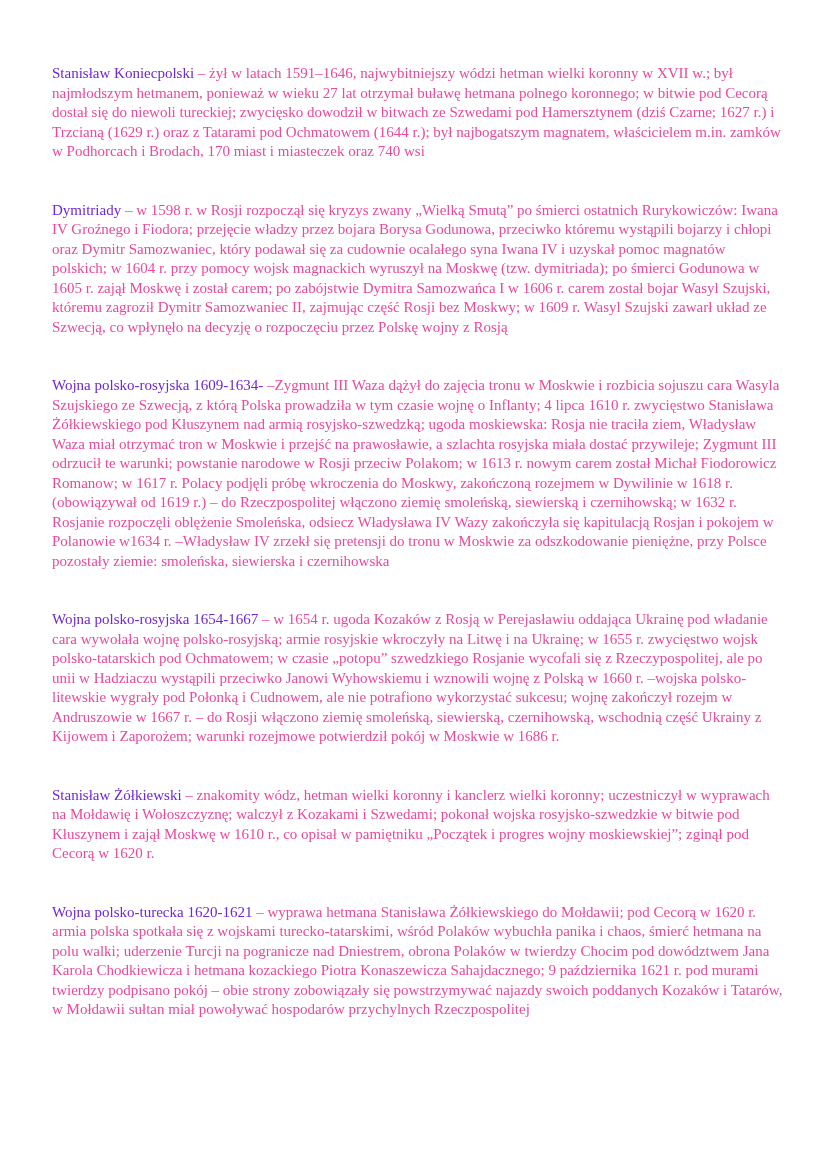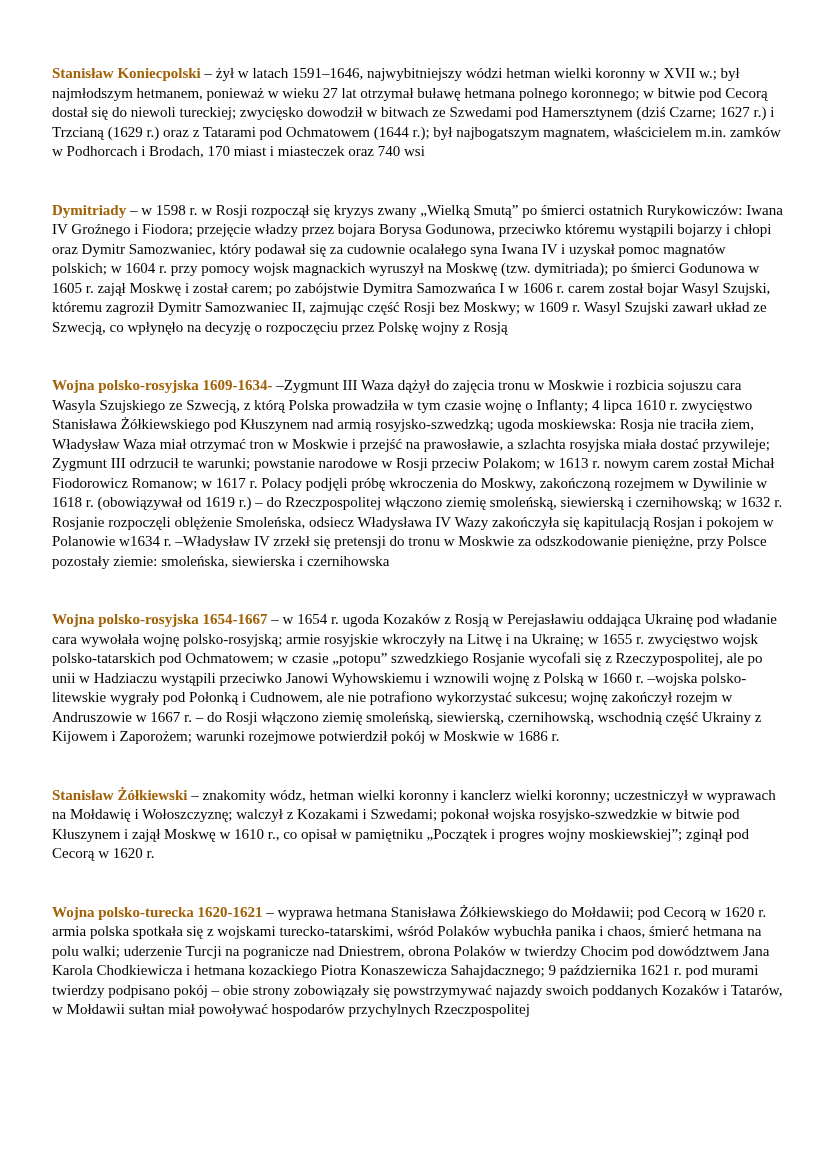--- a/index.html
+++ b/index.html
@@ -19,25 +19,25 @@
     font-size: 15px;
     line-height: 19.5px;
     color: #5d5d5d;
     -webkit-font-smoothing: antialiased;
   }
   .para {
     margin: 0 0 39px 0;
     text-align: left;
   }
   .para .term {
-    font-weight: bold;
-    color: #a16207;
+    font-weight: normal;
+    color: #6d28d9;
   }
   .para .body-text {
-    color: #000000;
+    color: #ec4899;
   }
 </style>
 </head>
 <body>
 
 <div class="page">
 
   <p class="para"><span class="term">Stanisław Koniecpolski</span> <span class="body-text">– żył w latach 1591–1646, najwybitniejszy wódzi hetman wielki koronny w XVII w.; był najmłodszym hetmanem, ponieważ w wieku 27 lat otrzymał buławę hetmana polnego koronnego; w bitwie pod Cecorą dostał się do niewoli tureckiej; zwycięsko dowodził w bitwach ze Szwedami pod Hamersztynem (dziś Czarne; 1627 r.) i Trzcianą (1629 r.) oraz z Tatarami pod Ochmatowem (1644 r.); był najbogatszym magnatem, właścicielem m.in. zamków w Podhorcach i Brodach, 170 miast i miasteczek oraz 740 wsi</span></p>
 
   <p class="para"><span class="term">Dymitriady</span> <span class="body-text">– w 1598 r. w Rosji rozpoczął się kryzys zwany „Wielką Smutą” po śmierci ostatnich Rurykowiczów: Iwana IV Groźnego i Fiodora; przejęcie władzy przez bojara Borysa Godunowa, przeciwko któremu wystąpili bojarzy i chłopi oraz Dymitr Samozwaniec, który podawał się za cudownie ocalałego syna Iwana IV i uzyskał pomoc magnatów polskich; w 1604 r. przy pomocy wojsk magnackich wyruszył na Moskwę (tzw. dymitriada); po śmierci Godunowa w 1605 r. zajął Moskwę i został carem; po zabójstwie Dymitra Samozwańca I w 1606 r. carem został bojar Wasyl Szujski, któremu zagroził Dymitr Samozwaniec II, zajmując część Rosji bez Moskwy; w 1609 r. Wasyl Szujski zawarł układ ze Szwecją, co wpłynęło na decyzję o rozpoczęciu przez Polskę wojny z Rosją</span></p>

